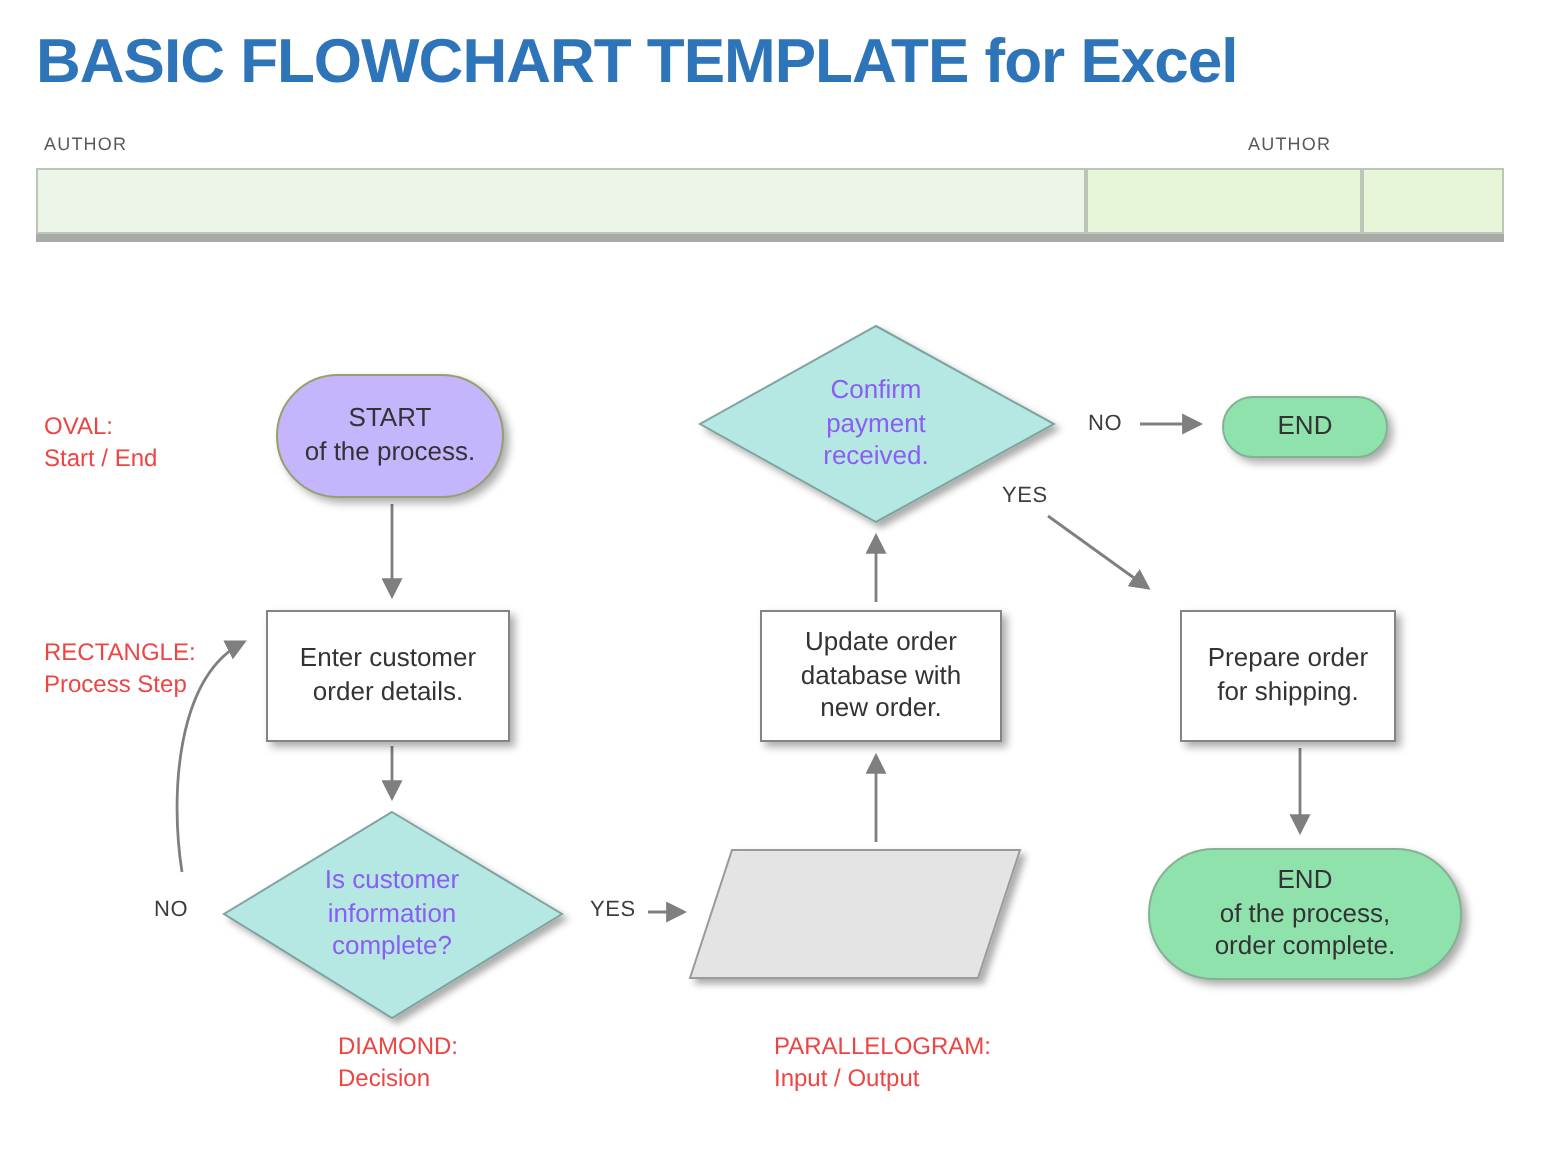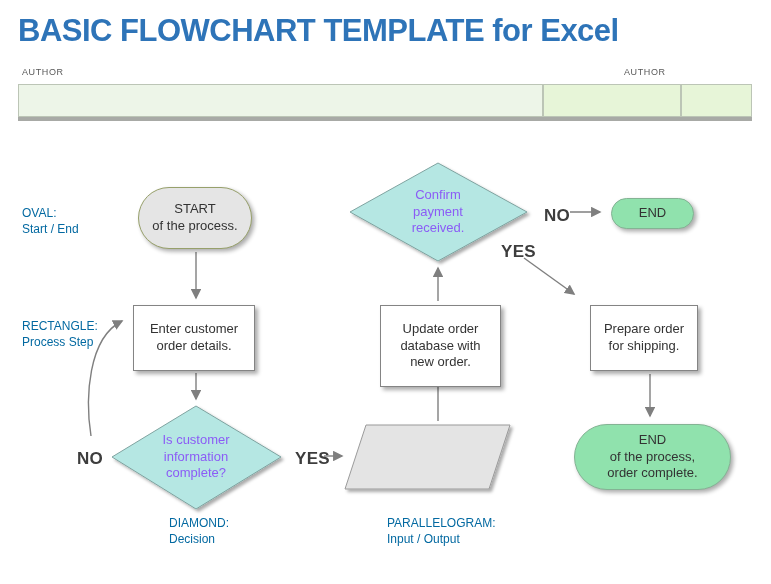--- a/index.html
+++ b/index.html
@@ -34,25 +34,25 @@
 
   
   .node {
     position:absolute; display:flex; align-items:center; justify-content:center;
     text-align:center; font-size:13px; line-height:1.3; color:#333;
     white-space:pre-line;
     box-shadow:2.5px 2.5px 4px rgba(0,0,0,0.33);
   }
   .oval-start {
     left:138px; top:187px; width:114px; height:62px;
-    background:#e5e5e5; border:1px solid #97a06b; border-radius:31px;
+    background:#c4b5fd; border:1px solid #97a06b; border-radius:31px;
   }
   .rect-node { background:#ffffff; border:1px solid #848484; }
   .rect-enter   { left:133px; top:305px; width:122px; height:66px; }
-  .rect-update  { left:380px; top:305px; width:121px; height:82px;text-align:center; }
+  .rect-update  { left:380px; top:305px; width:121px; height:66px;text-align:center; }
   .rect-prepare { left:590px; top:305px; width:108px; height:66px; }
   .pill-end {
     left:611px; top:198px; width:83px; height:31px;
     background:#90E2AD; border:1px solid #84b394; border-radius:16px;
   }
   .oval-end {
     left:574px; top:424px; width:157px; height:66px;
     background:#90E2AD; border:1px solid #84b394; border-radius:33px;
   }
 
@@ -61,31 +61,31 @@
     position:absolute; display:flex; align-items:center; justify-content:center;
     text-align:center; font-size:13px; line-height:1.3; color:#8b5cf6;
     white-space:pre-line; pointer-events:none;
   }
   .txt-d1 { left:121px; top:417px; width:150px; height:80px; }
   .txt-d2 { left:363px; top:172px; width:150px; height:80px; }
   .txt-par { left:358px; top:428px; width:140px; height:58px; }
 
   
   .legend {
-    position:absolute; font-size:12px; line-height:16px; color:#0369a1;
+    position:absolute; font-size:12px; line-height:16px; color:#ef4444;
     white-space:pre-line;
   }
   .legend-oval { left:22px;  top:205px; }
   .legend-rect { left:22px;  top:318px; }
   .legend-diamond { left:169px; top:515px; }
   .legend-par  { left:387px; top:515px; }
 
   
   .branch {
-    position:absolute; font-size:17px; font-weight:bold; color:#3d3d3d;
+    position:absolute; font-size:11px; font-weight:normal; color:#3d3d3d;
     letter-spacing:0.3px;
   }
   .no1  { left:77px;  top:449px; }
   .yes1 { left:295px; top:449px; }
   .no2  { left:544px; top:206px; }
   .yes2 { left:501px; top:242px; }
 </style>
 </head>
 <body>
 

